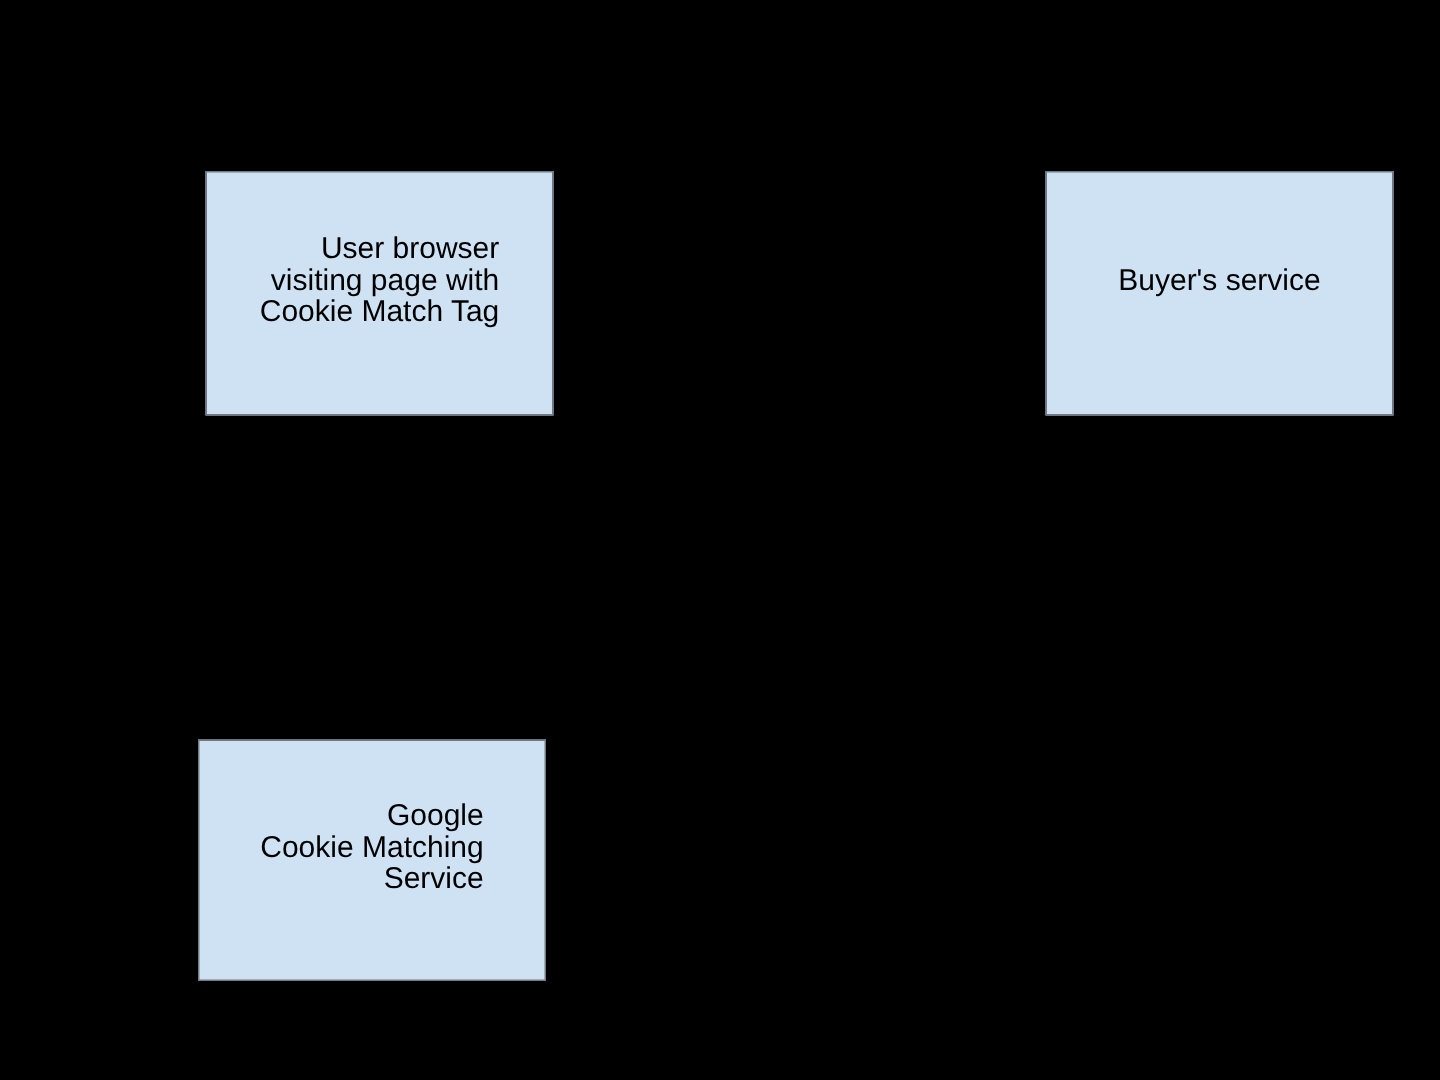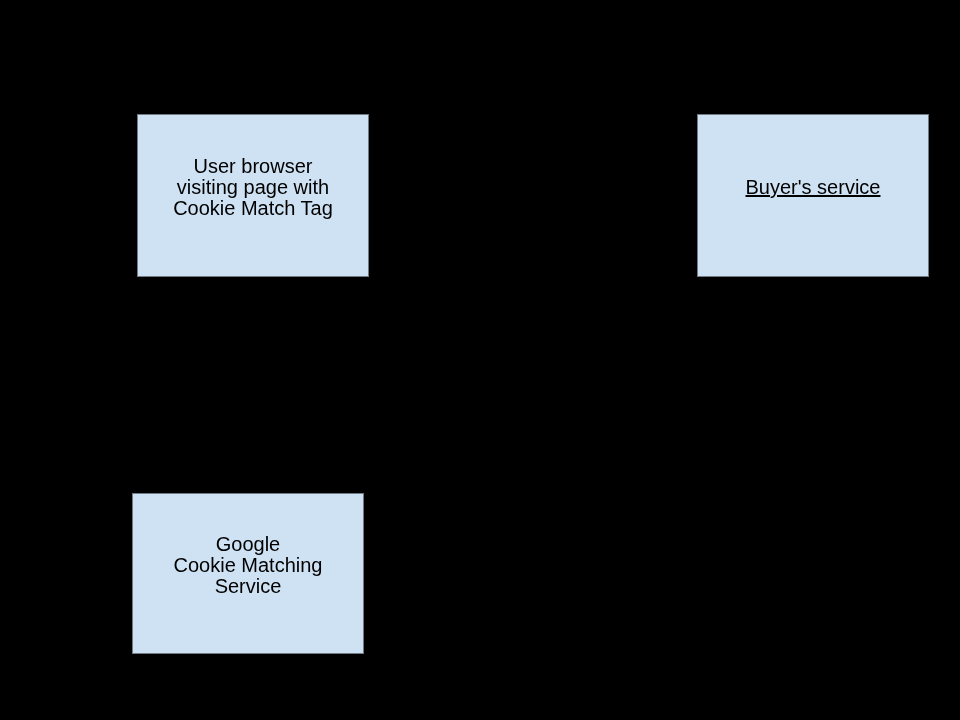--- a/index.html
+++ b/index.html
@@ -27,35 +27,34 @@
     display: flex;
     align-items: center;
     justify-content: center;
     
     padding-bottom: 16px;
   }
   .node-label {
     font-size: 20px;
     line-height: 21px;
     color: #000000;
-    text-align: center;
+    text-align: right;
     white-space: pre-line;
   }
   .node-user-browser {
     left: 137px;
     top: 114px;
     width: 232px;
     height: 163px;
   }
   .node-buyers-service {
     left: 697px;
     top: 114px;
     width: 232px;
     height: 163px;
-    text-decoration: underline;
   }
   .node-google-cms {
     left: 132px;
     top: 493px;
     width: 232px;
     height: 161px;
   }
 </style>
 </head>
 <body>

